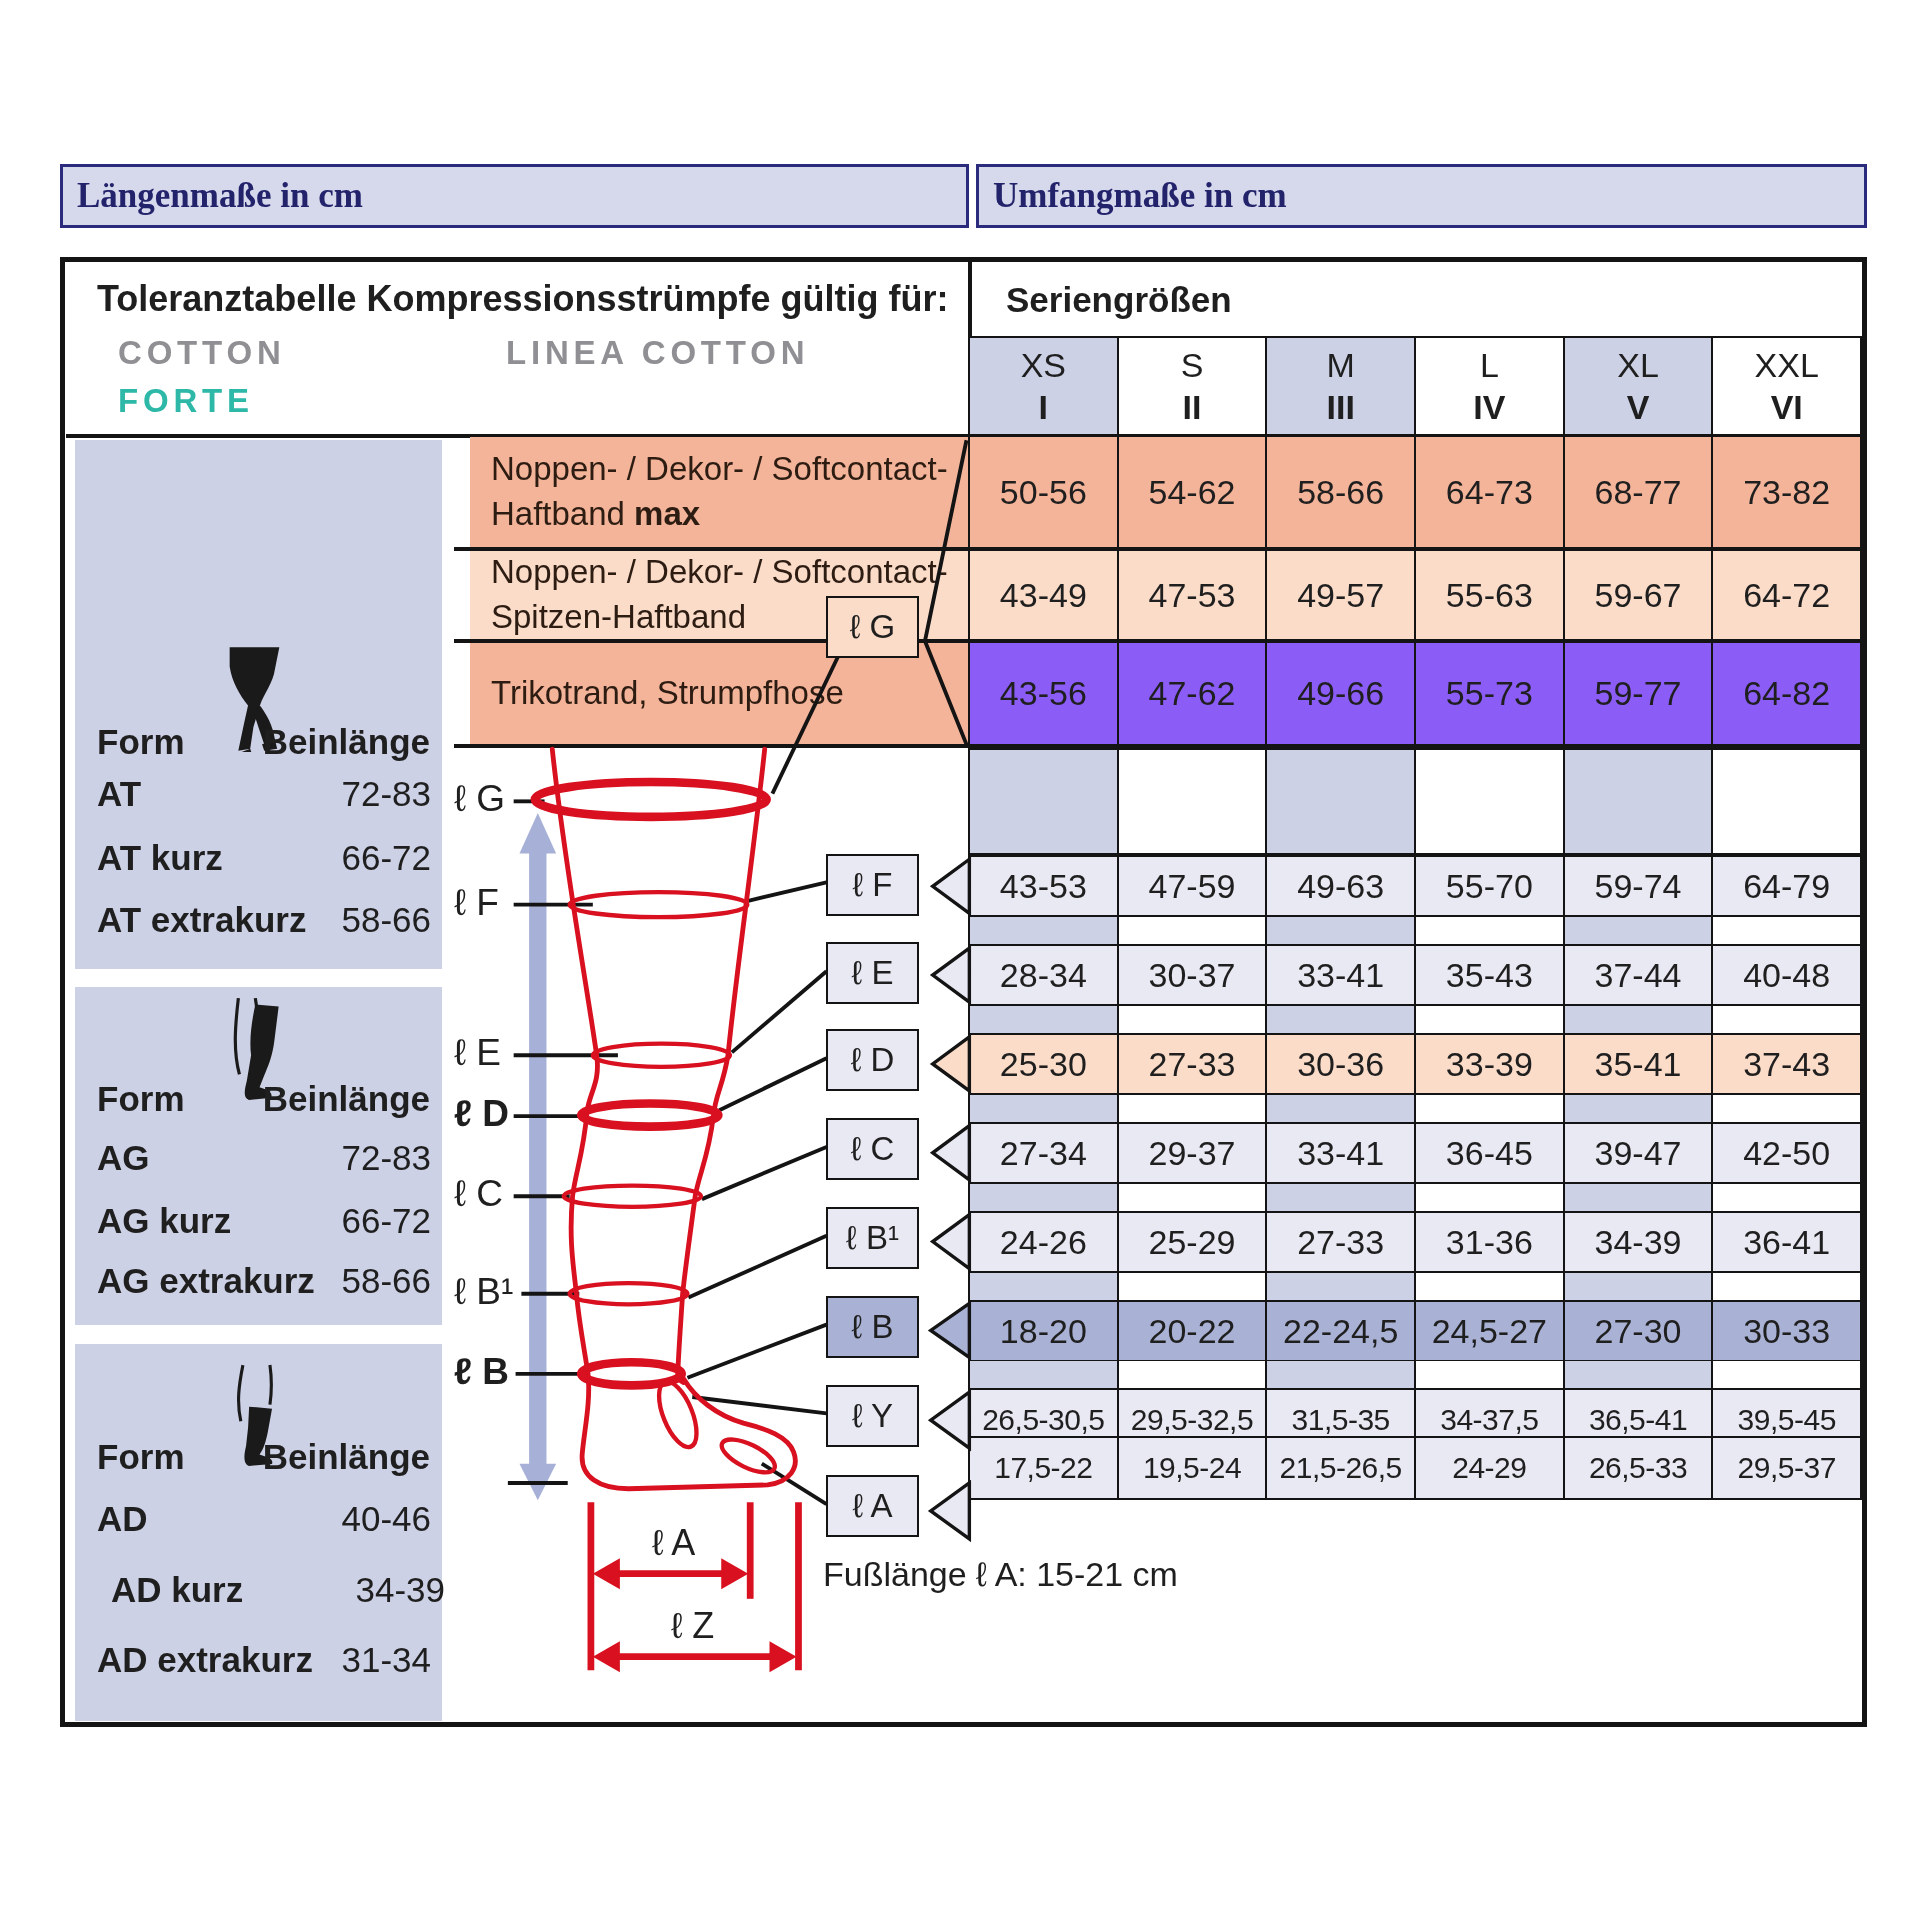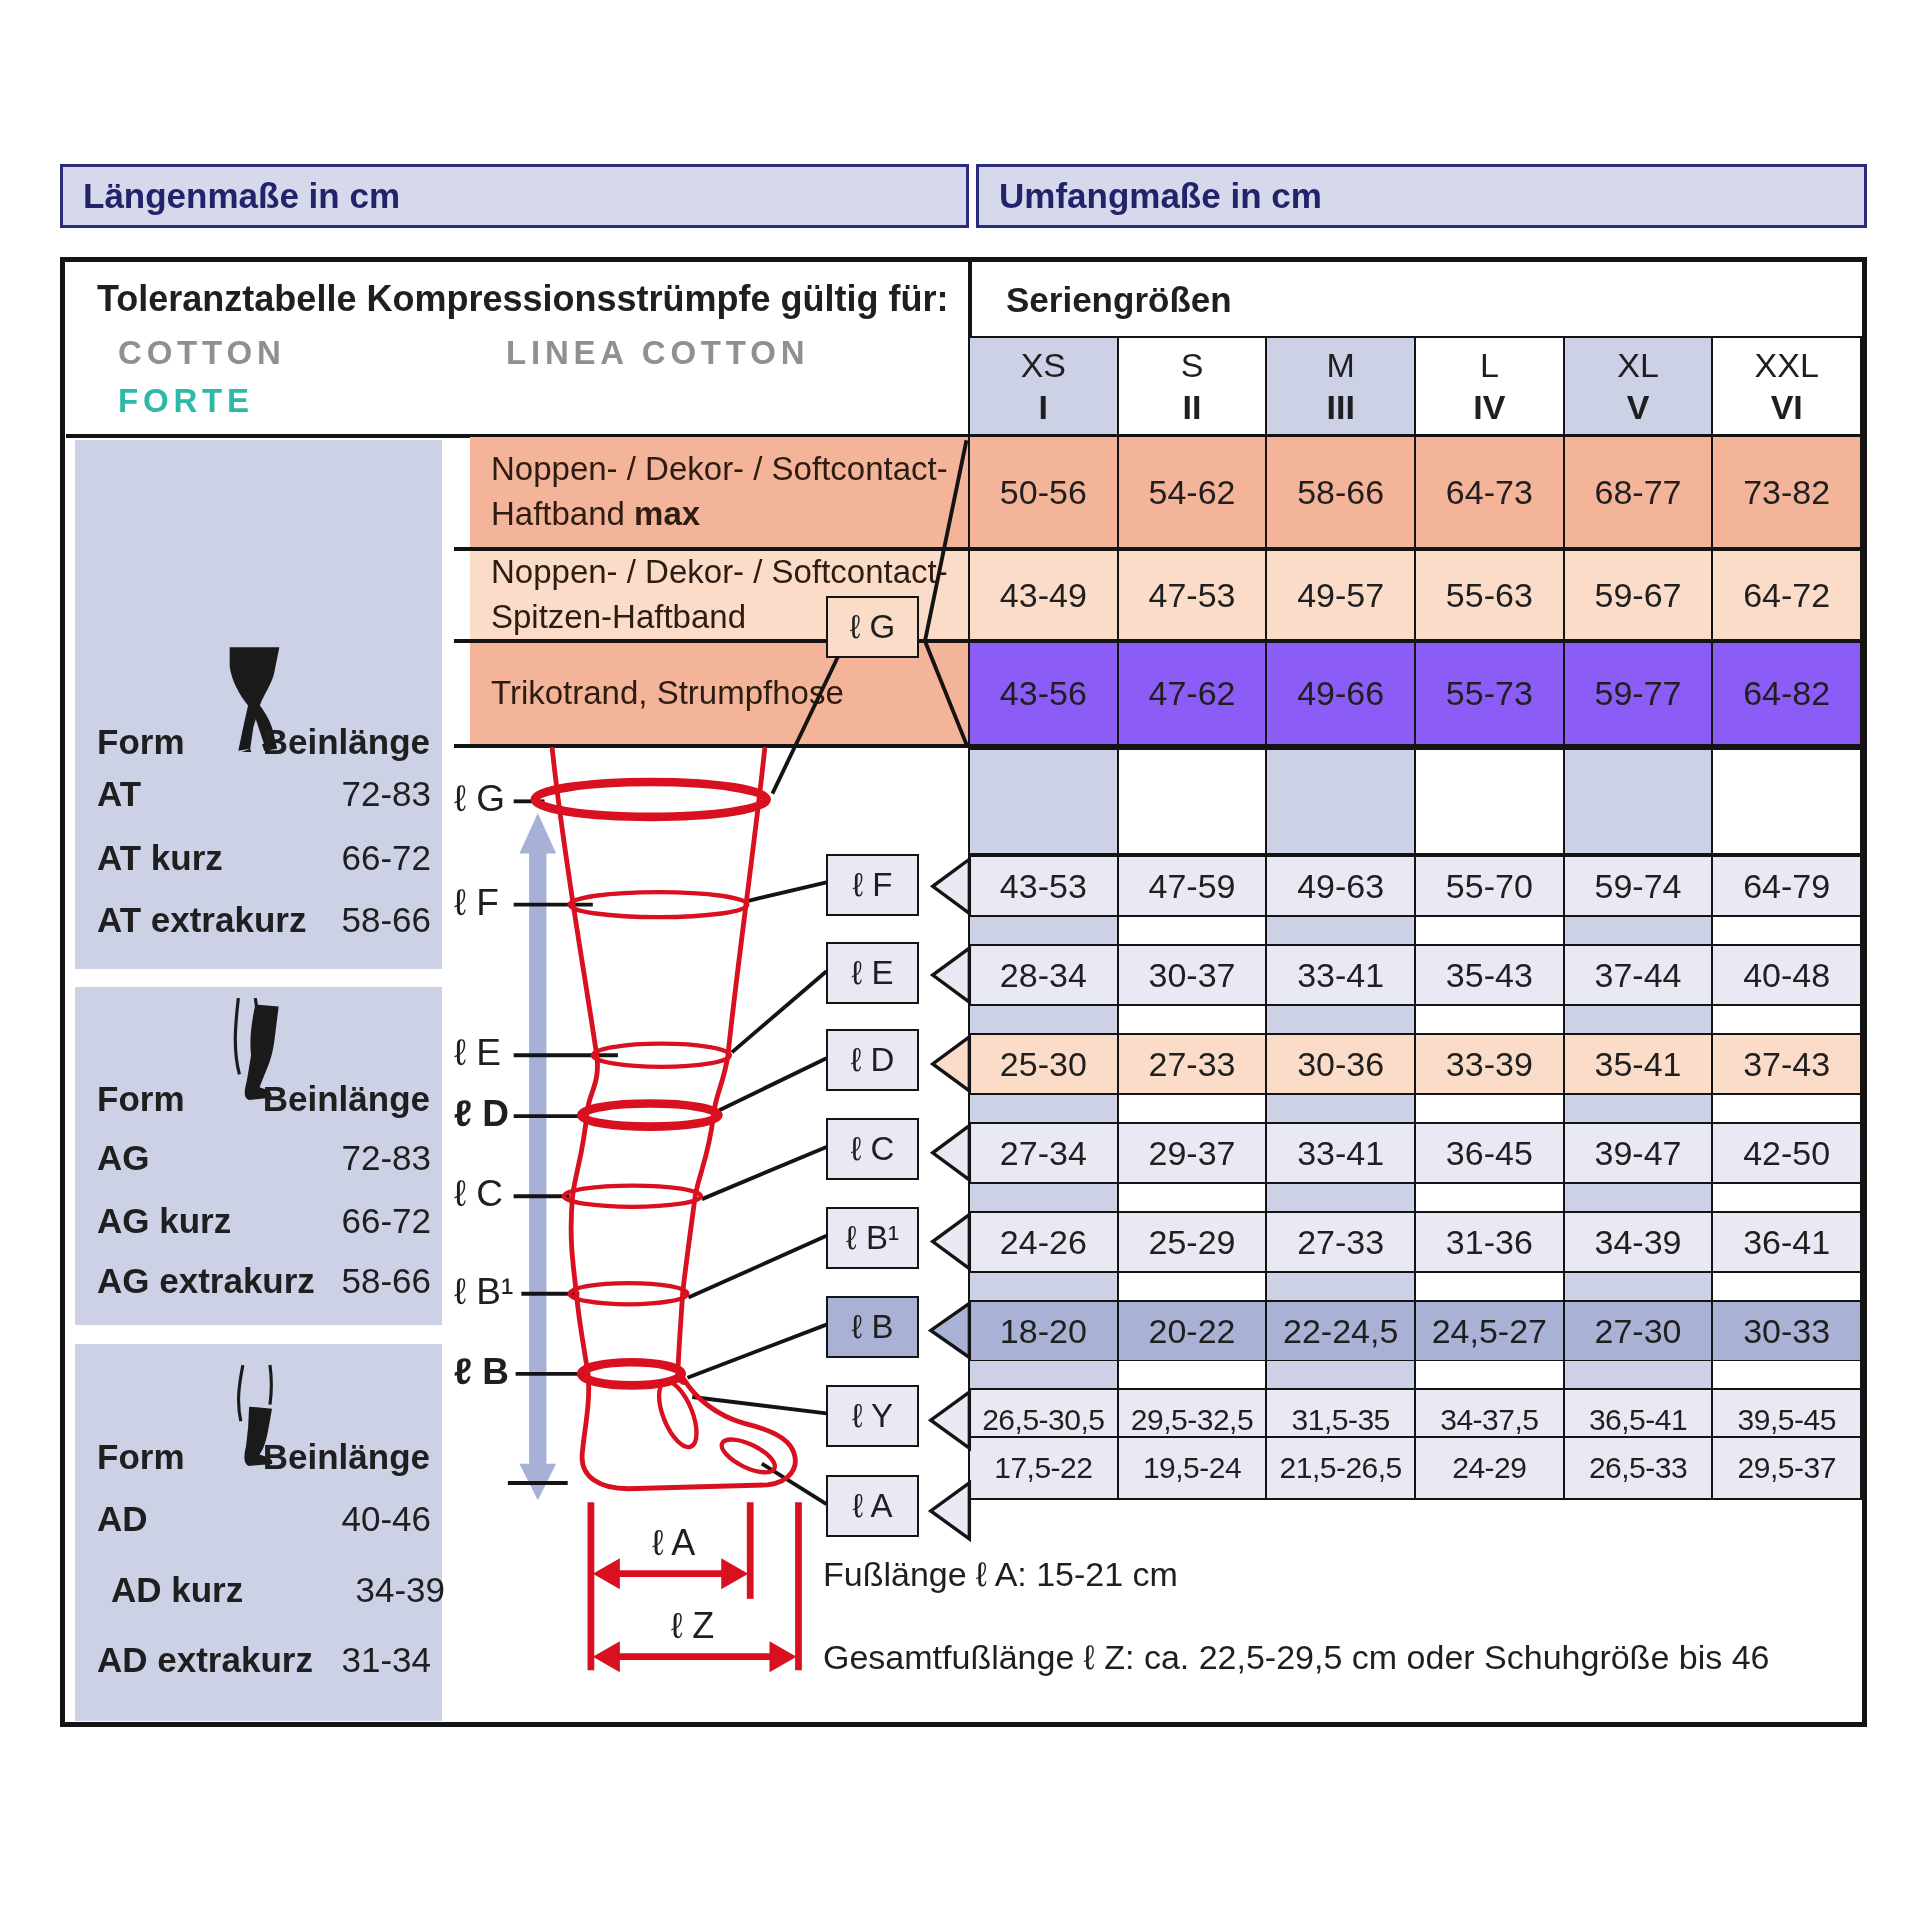--- a/index.html
+++ b/index.html
@@ -1,21 +1,21 @@
 <!DOCTYPE html>
 <html><head>
 <meta charset="utf-8">
 <style>
   html,body{margin:0;padding:0;background:#fff;}
   .canvas{position:relative;width:1931px;height:1929px;background:#fff;overflow:hidden;
           font-family:"Liberation Sans",sans-serif;color:#1f1f1f;}
   .abs{position:absolute;box-sizing:border-box;}
   
   .topbox{background:#d6d8ec;border:3.9px solid #2b2b7e;display:flex;align-items:center;}
-  .topbox span{color:#23236b;font-weight:bold;font-size:35px;padding-left:20px;}
+  .topbox span{color:#23236b;font-weight:bold;font-size:35px;padding-left:14px;font-family:Liberation Serif, serif;}
   
   .frame{border:5.8px solid #141414;background:#fff;}
   .hline{background:#141414;}
   .vline{background:#141414;}
   
   .grid-row{left:968px;width:894px;display:flex;border:2.9px solid #141414;}
   .grid-row.noTB{border-top:none;border-bottom:none;}
   .grid-row .cell{flex:1;display:flex;align-items:center;justify-content:center;
                   font-size:34px;border-left:2.9px solid #141414;box-sizing:border-box;}
   .grid-row .cell:first-child{border-left:none;}
@@ -424,16 +424,15 @@
   <div class="abs mbox" style="left:826px;top:1029px;">ℓ D</div>
   <div class="abs mbox" style="left:826px;top:1118px;">ℓ C</div>
   <div class="abs mbox" style="left:826px;top:1207px;">ℓ B¹</div>
   <div class="abs mbox dark" style="left:826px;top:1296px;">ℓ B</div>
   <div class="abs mbox" style="left:826px;top:1385px;">ℓ Y</div>
   <div class="abs mbox" style="left:826px;top:1475px;">ℓ A</div>
 
   <div class="abs arrowlbl" style="left:630px;top:1522px;width:87px;z-index:6;">ℓ A</div>
   <div class="abs arrowlbl" style="left:649px;top:1605px;width:87px;z-index:6;">ℓ Z</div>
   <div class="abs footer-line" style="left:823px;top:1551px;z-index:6;">Fußlänge ℓ A: 15-21 cm</div>
-  <div class="abs footer-line" style="left:823px;top:1634px;z-index:6;">Gesamtfußlänge ℓ Z: ca. 22,5-29,5 cm oder Schuhgröße bis 46</div>
 
 </div>
 
 
 </body></html>

